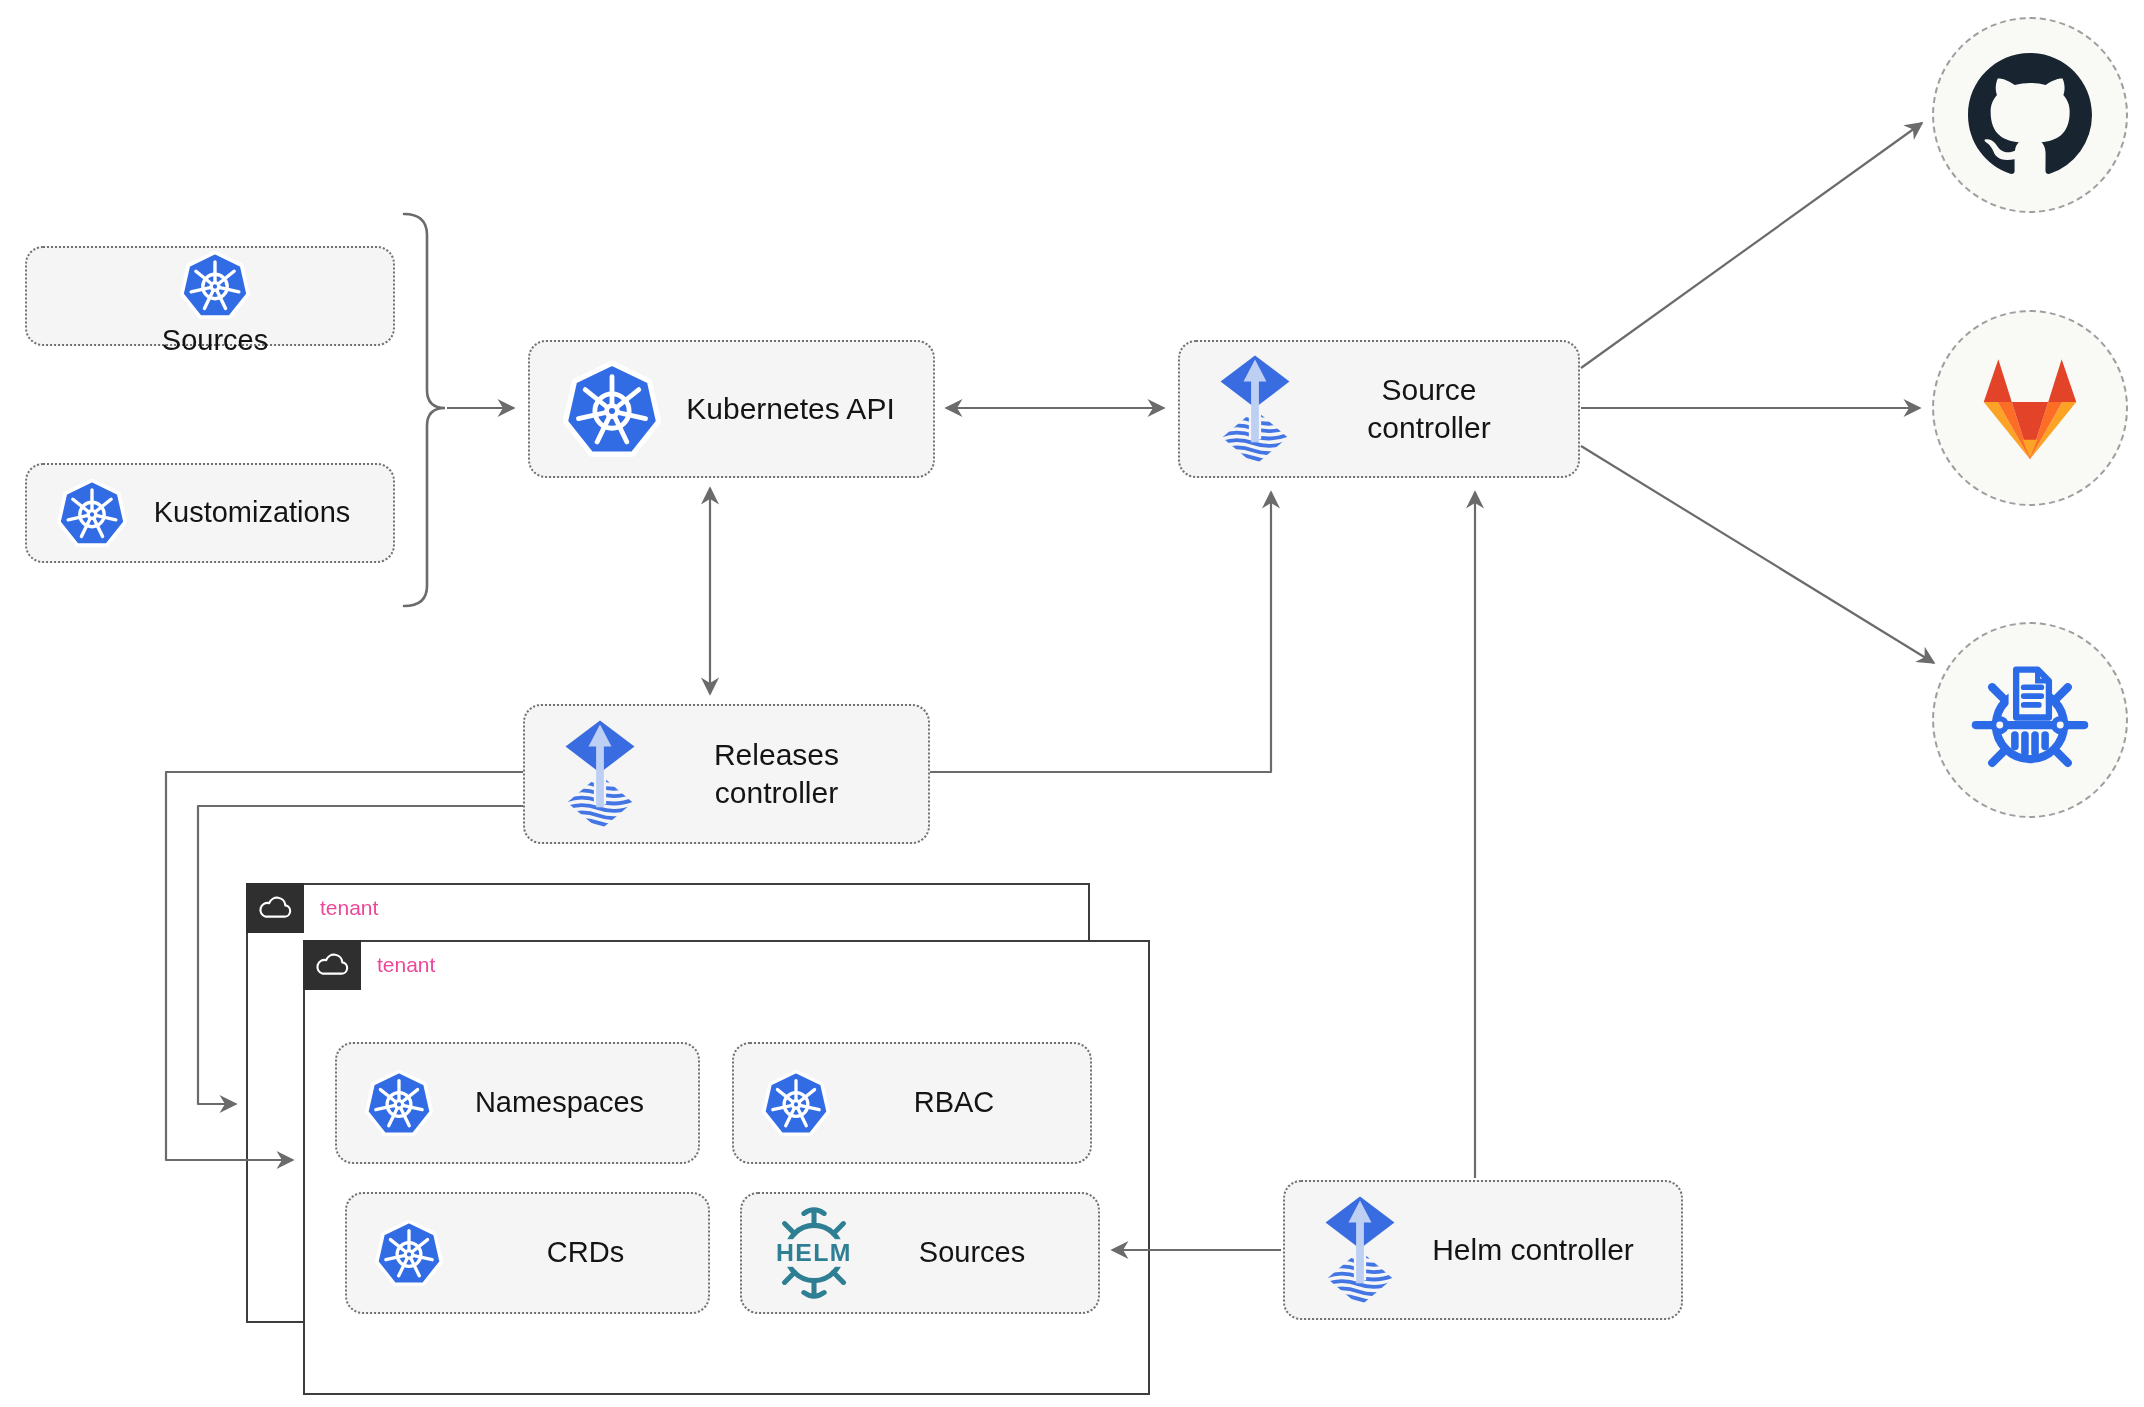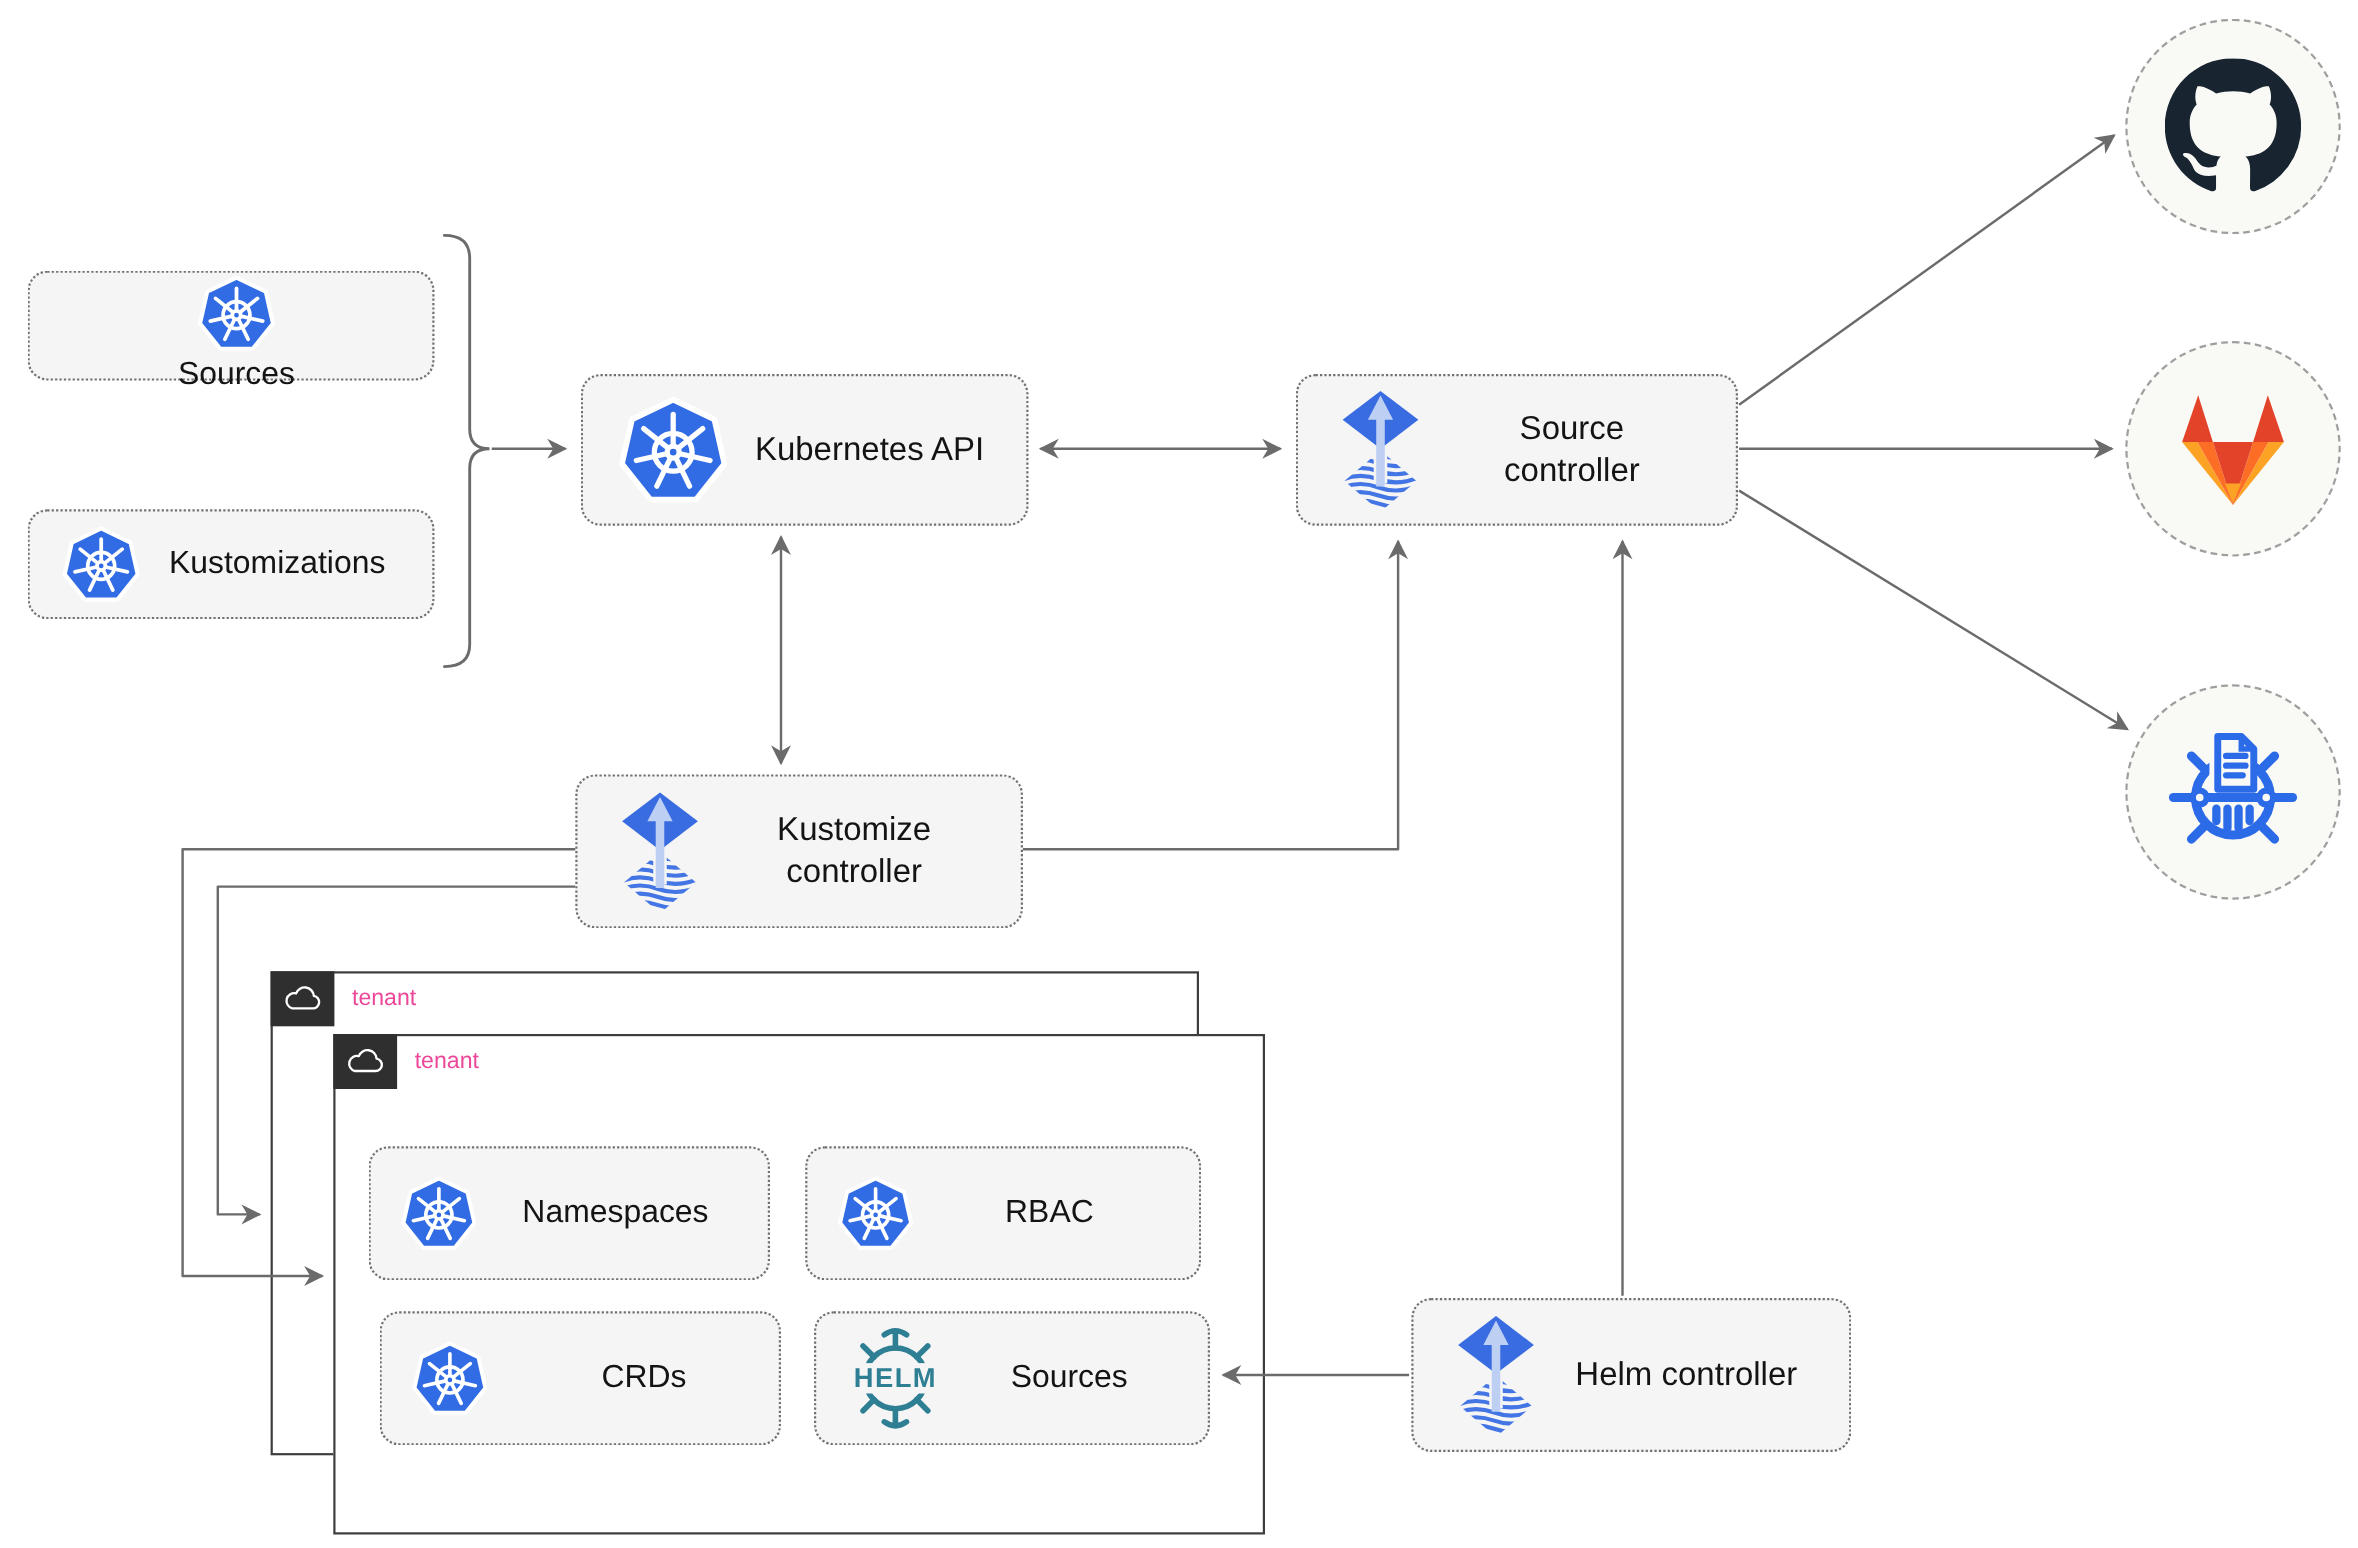--- a/index.html
+++ b/index.html
@@ -199,21 +199,21 @@
       </span>
   </div>
 
   <div class="node ctl" style="left:523px;top:704px;width:407px;height:140px;padding:0 16px 0 34px;">
     <span class="icon">
       <svg width="82" height="115">
           <use href="#sym-flux"></use>
         </svg>
       </span>
     <span class="label">
-        <span>Kustomize controller</span>
+        <span>Releases controller</span>
       </span>
   </div>
 
   <div class="node ctl" style="left:1283px;top:1180px;width:400px;height:140px;padding:0 16px 0 34px;">
     <span class="icon">
       <svg width="82" height="115">
           <use href="#sym-flux"></use>
         </svg>
       </span>
     <span class="label">

